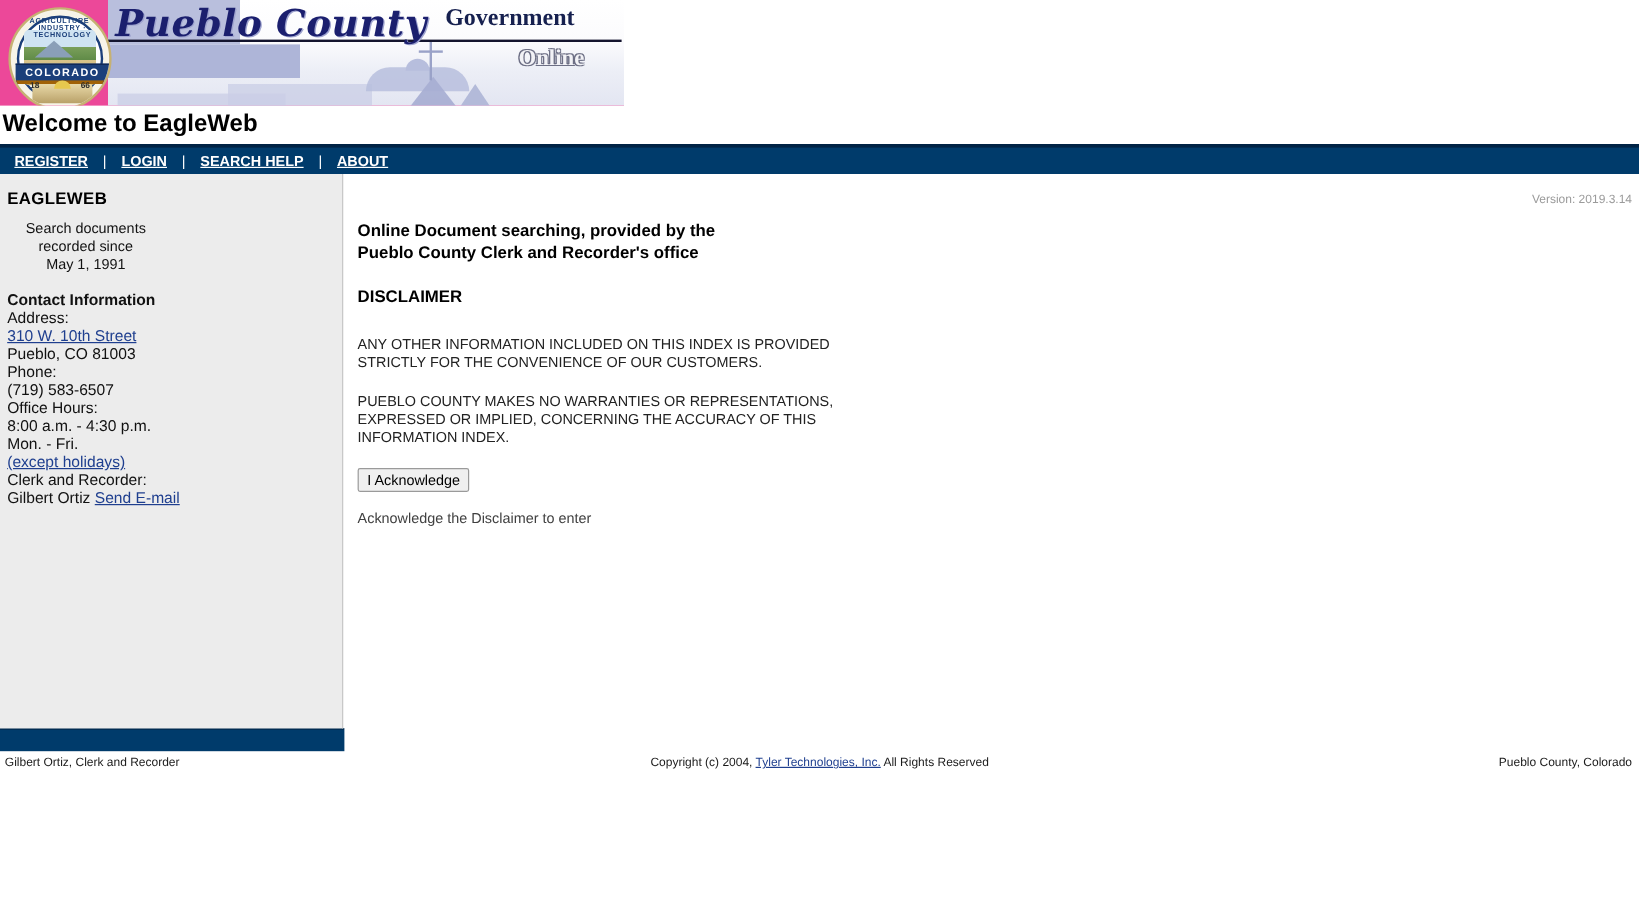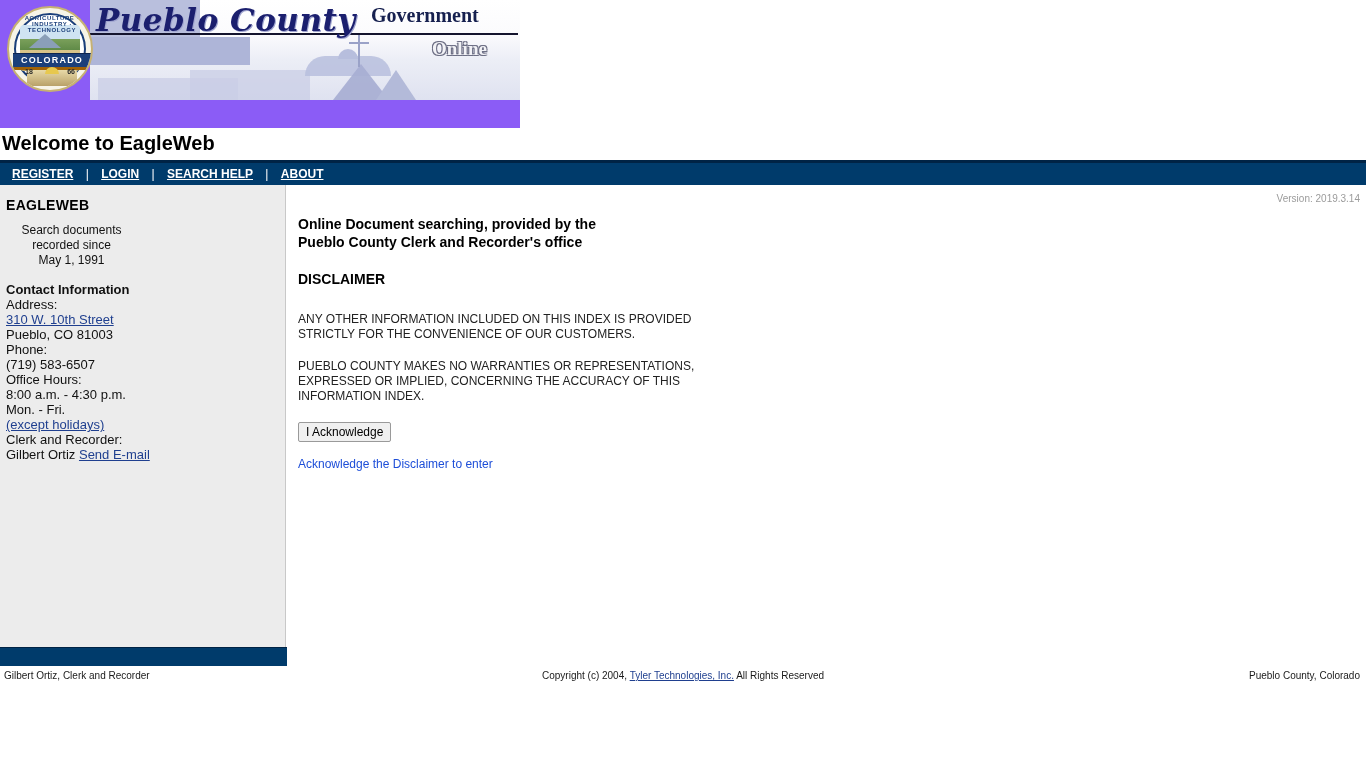--- a/index.html
+++ b/index.html
@@ -15,23 +15,23 @@
     font-size: 12px;
     color: #000000;
     overflow: hidden;
     position: relative;
   }
 
   
   #banner {
     position: relative;
     width: 520px;
-    height: 128px;
+    height: 88px;
     overflow: hidden;
-    background: #8b5cf6;
+    background: #ec4899;
   }
   #banner-bg {
     position: absolute;
     left: 90px;
     top: 0;
     width: 430px;
     height: 100px;
     background:
       linear-gradient(to bottom, #ffffff 0%, #fbfbfd 34%, #eceef6 60%, #dfe2f0 100%);
     overflow: hidden;
@@ -304,21 +304,21 @@
     color: #111;
   }
   #contact .hdr { font-weight: bold; }
   #contact a {
     color: #1f3f8f;
     text-decoration: underline;
   }
 
   #main {
     position: absolute;
-    left: 287px; top: 0;
+    left: 287px; top: 8px;
     right: 0;
     height: 496px;
     background: #ffffff;
   }
   #version {
     position: absolute;
     right: 6px;
     top: 8px;
     font-size: 10px;
     color: #9b9b9b;
@@ -353,21 +353,21 @@
     padding: 2px 7px;
     background: #f0f0f0;
     border: 1px solid #9a9a9a;
     border-radius: 2px;
     color: #000;
     cursor: pointer;
   }
   #ack-hint {
     margin: 15px 0 0 0;
     font-size: 12px;
-    color: #1d4ed8;
+    color: #404040;
   }
 
   
   #footer-bar {
     height: 18px;
     background: #003b6b;
     border-top: 1px solid #002345;
   }
   #footer-text {
     position: relative;

